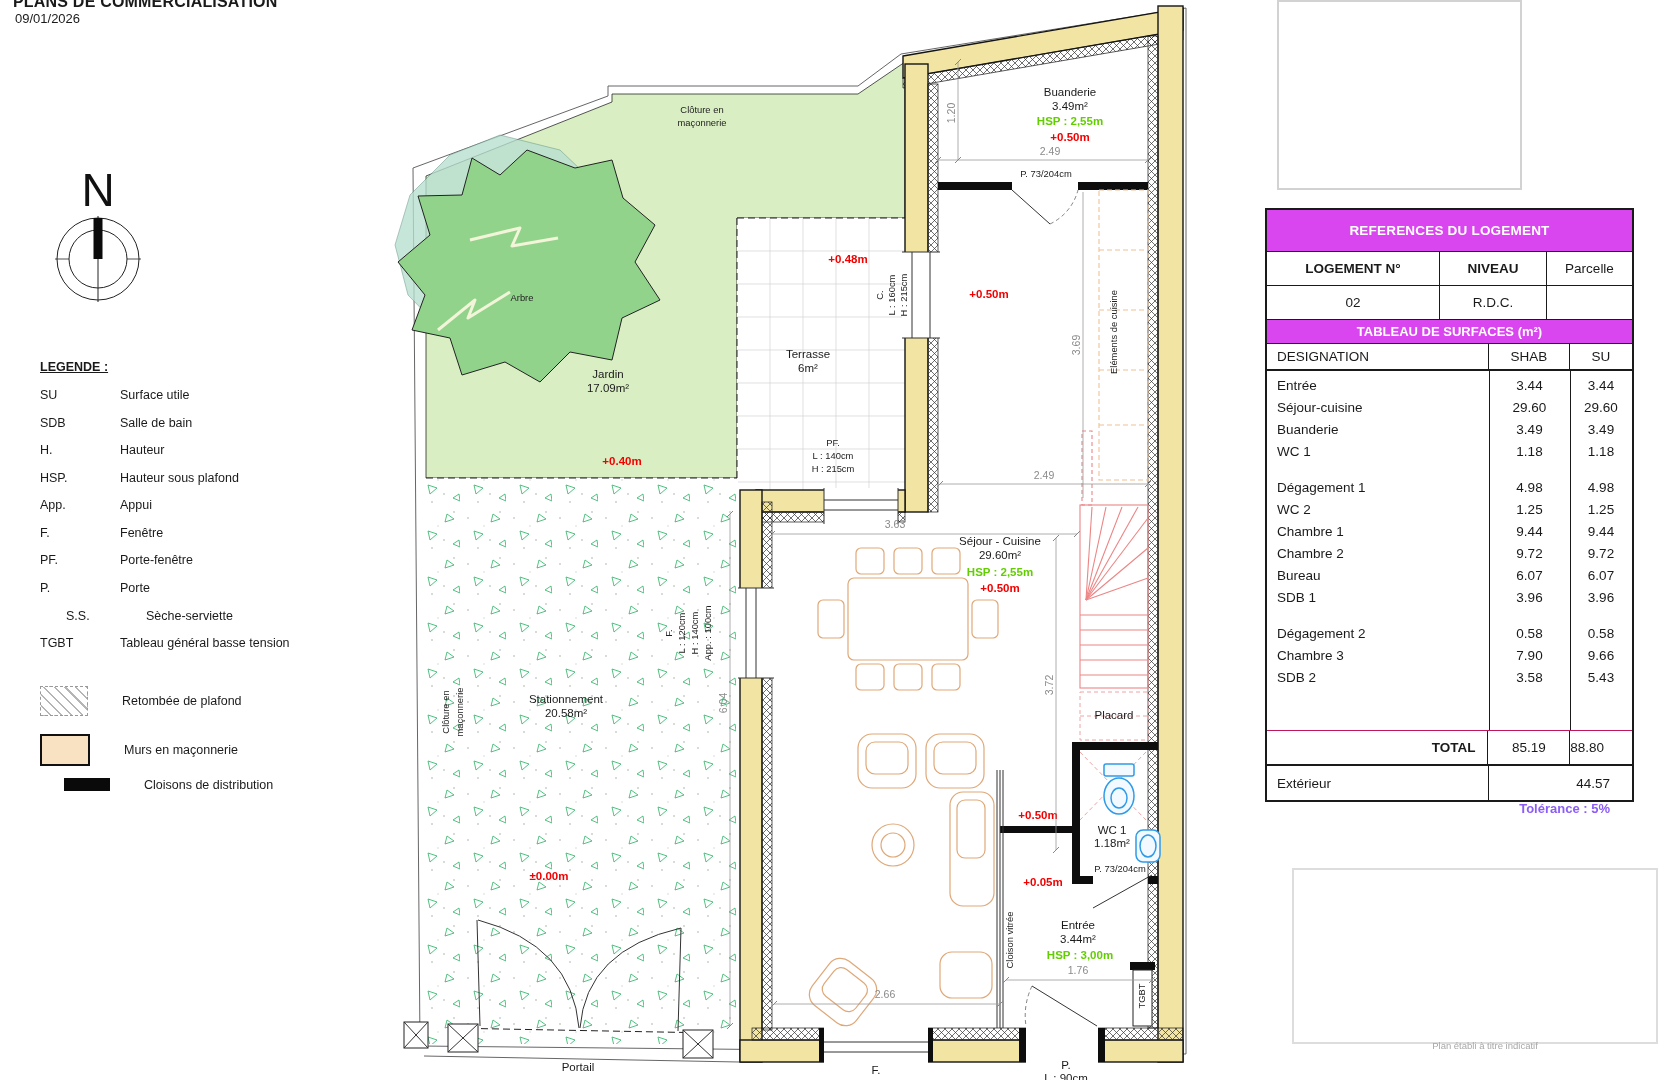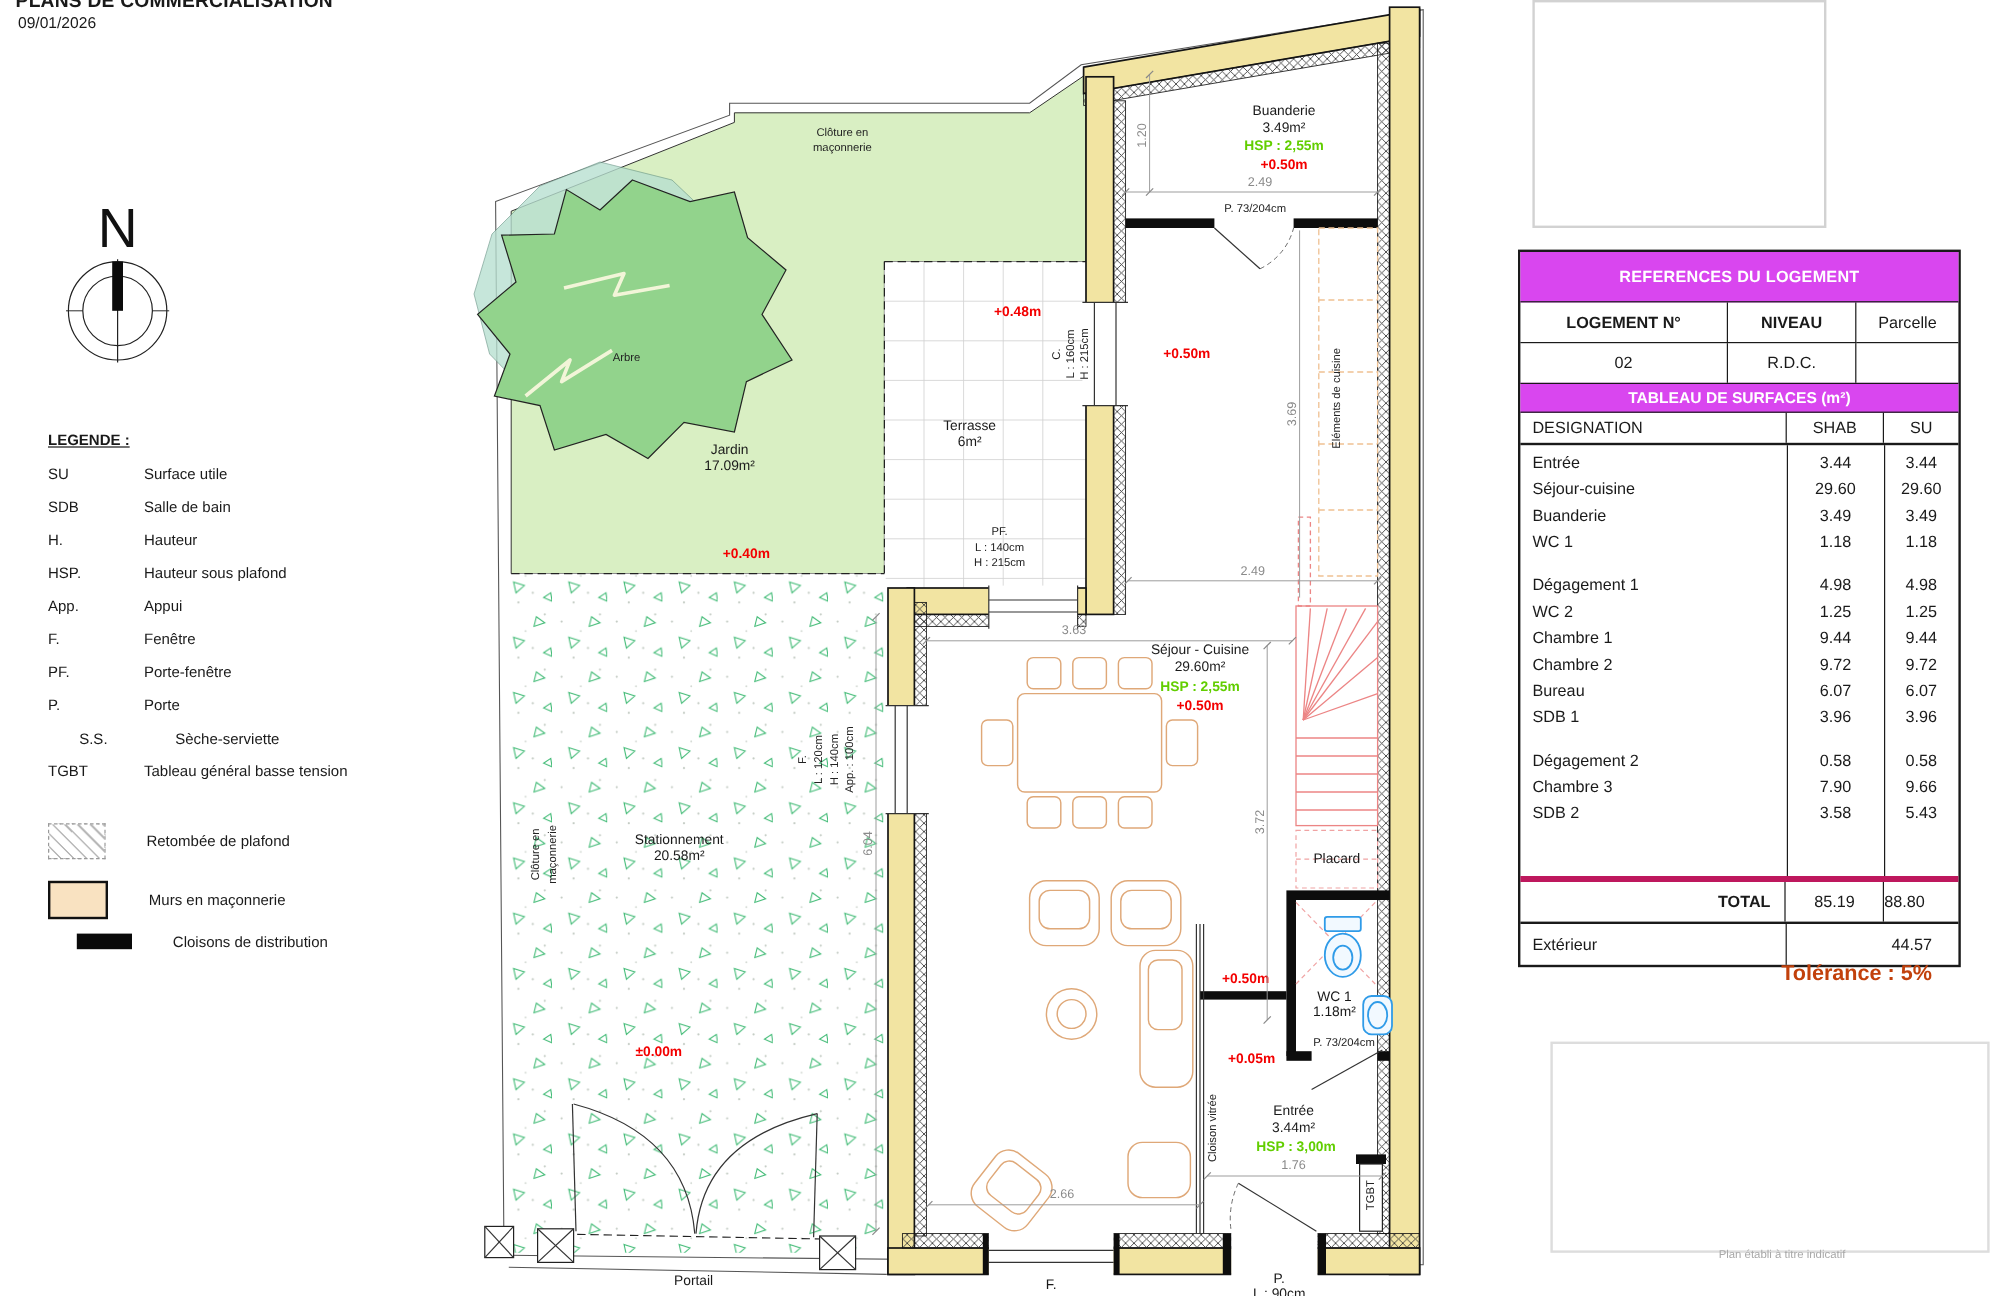--- a/index.html
+++ b/index.html
@@ -36,28 +36,28 @@
   .col-grid .cc{justify-content:center;}
   .col-grid .c:last-child{border-right:none;}
   #data-area{position:relative;height:359px;}
   #data-area .vd{position:absolute;top:0;bottom:0;width:0;border-left:1px solid #1a1a1a;}
   .srow{display:flex;height:22px;align-items:center;}
   .srow.gap{margin-top:14px;}
   .srow .l{width:222px;padding-left:10px;box-sizing:border-box;}
   .srow .n{width:81px;text-align:center;}
   .srow .m{width:62px;text-align:center;}
   #total-row,#ext-row{display:flex;align-items:center;}
-  #total-row{height:33px;border-top:5px solid #be185d;}
+  #total-row{height:33px;border-top:1px solid #be185d;}
   #total-row .l{width:222px;text-align:right;padding-right:12px;box-sizing:border-box;font-weight:bold;border-right:1px solid #1a1a1a;align-self:stretch;display:flex;align-items:center;justify-content:flex-end;}
   #total-row .n{width:81px;text-align:center;border-right:1px solid #1a1a1a;align-self:stretch;display:flex;align-items:center;justify-content:center;}
   #total-row .m{width:62px;}
   #ext-row{height:34px;border-top:2px solid #1a1a1a;}
   #ext-row .l{width:222px;padding-left:10px;box-sizing:border-box;border-right:1px solid #1a1a1a;align-self:stretch;display:flex;align-items:center;}
   #ext-row .m{flex:1;text-align:right;padding-right:22px;}
-  #tolerance{left:1245px;top:801px;width:365px;text-align:right;color:#c2410c;font-weight:bold;font-size:18px;}
+  #tolerance{left:1245px;top:801px;width:365px;text-align:right;color:#8b5cf6;font-weight:bold;font-size:13px;}
   
   .ghost-box{border:2px solid #d2d2d2;background:#fff;}
   #footnote{left:1340px;top:1040px;width:290px;text-align:center;font-size:9.5px;color:#a8a8a8;}
   
   text{font-family:"Liberation Sans","DejaVu Sans",sans-serif;}
   .room{font-size:11.5px;fill:#1a1a1a;text-anchor:middle;}
   .rsm{font-size:9.4px;fill:#222;text-anchor:middle;}
   .red{font-size:11.5px;font-weight:bold;fill:#F30000;text-anchor:middle;}
   .grn{font-size:11.5px;font-weight:bold;fill:#62CE00;text-anchor:middle;}
   .dim{font-size:10.5px;fill:#8a8a8a;text-anchor:middle;}

